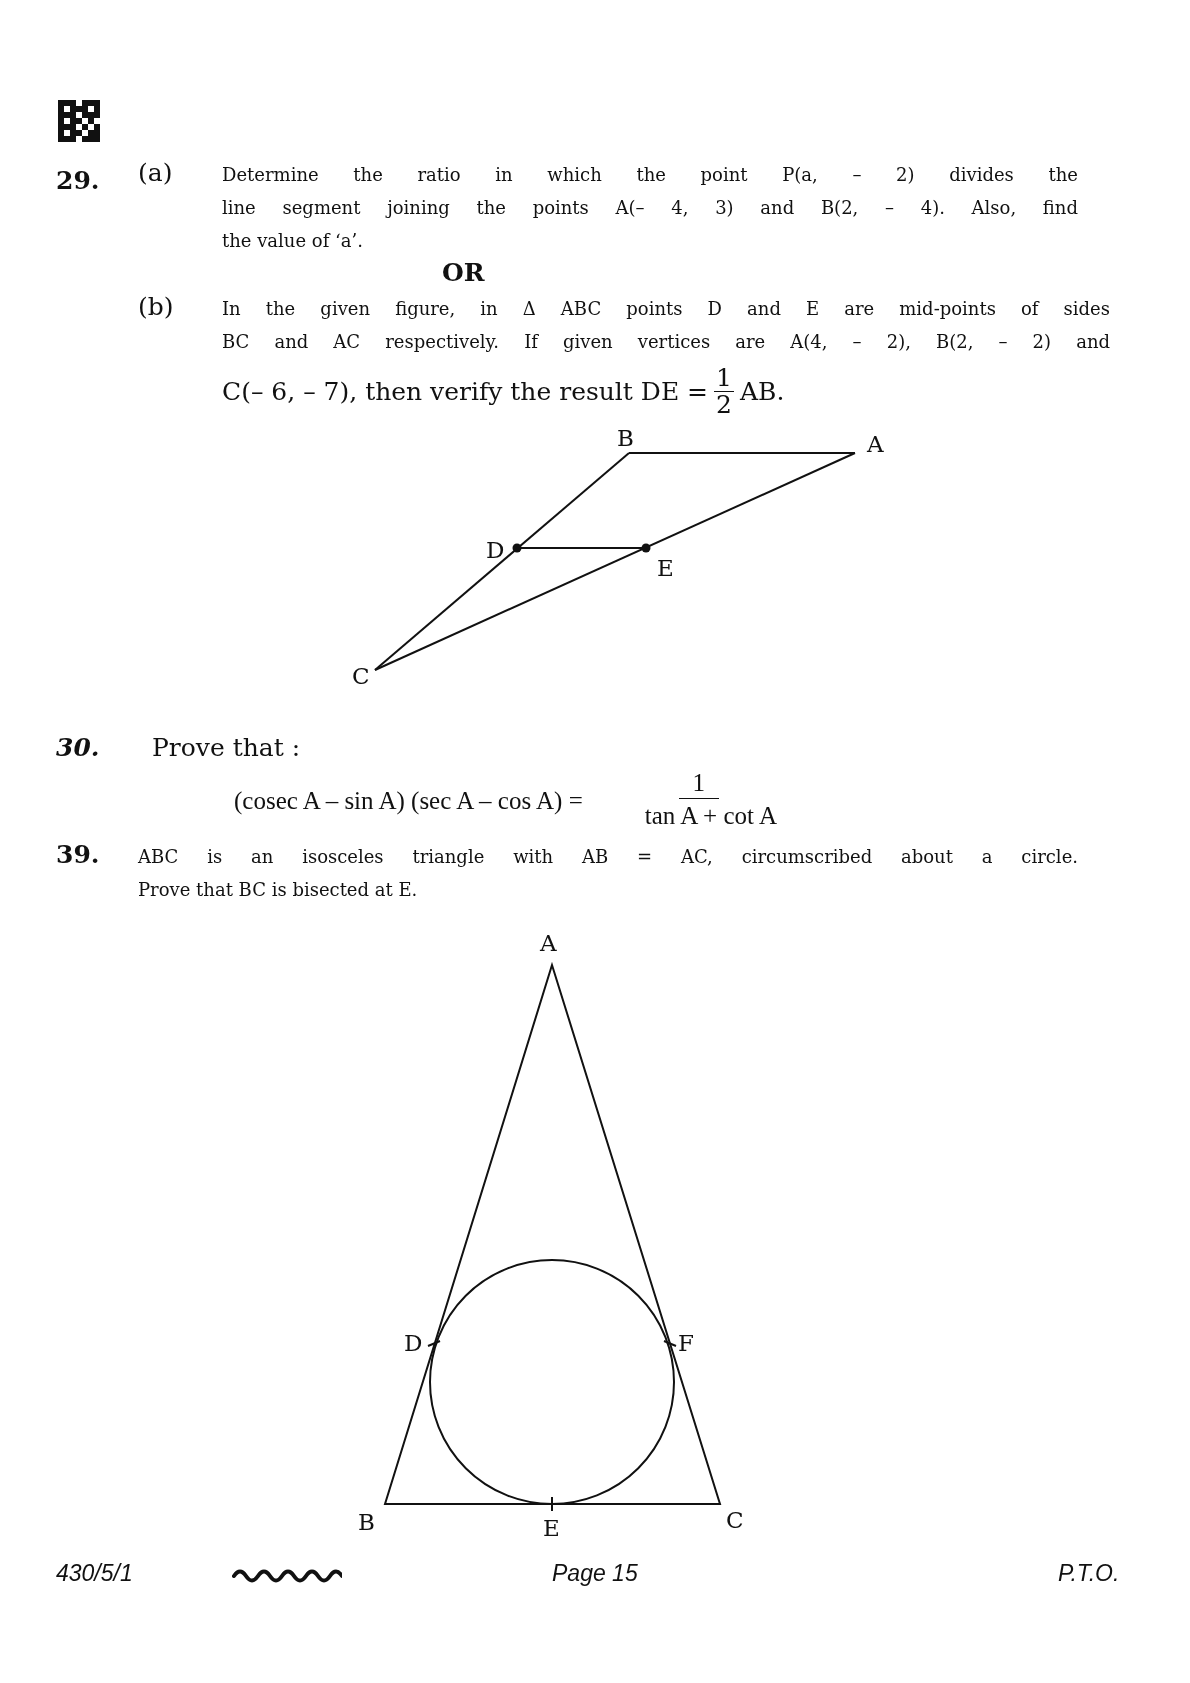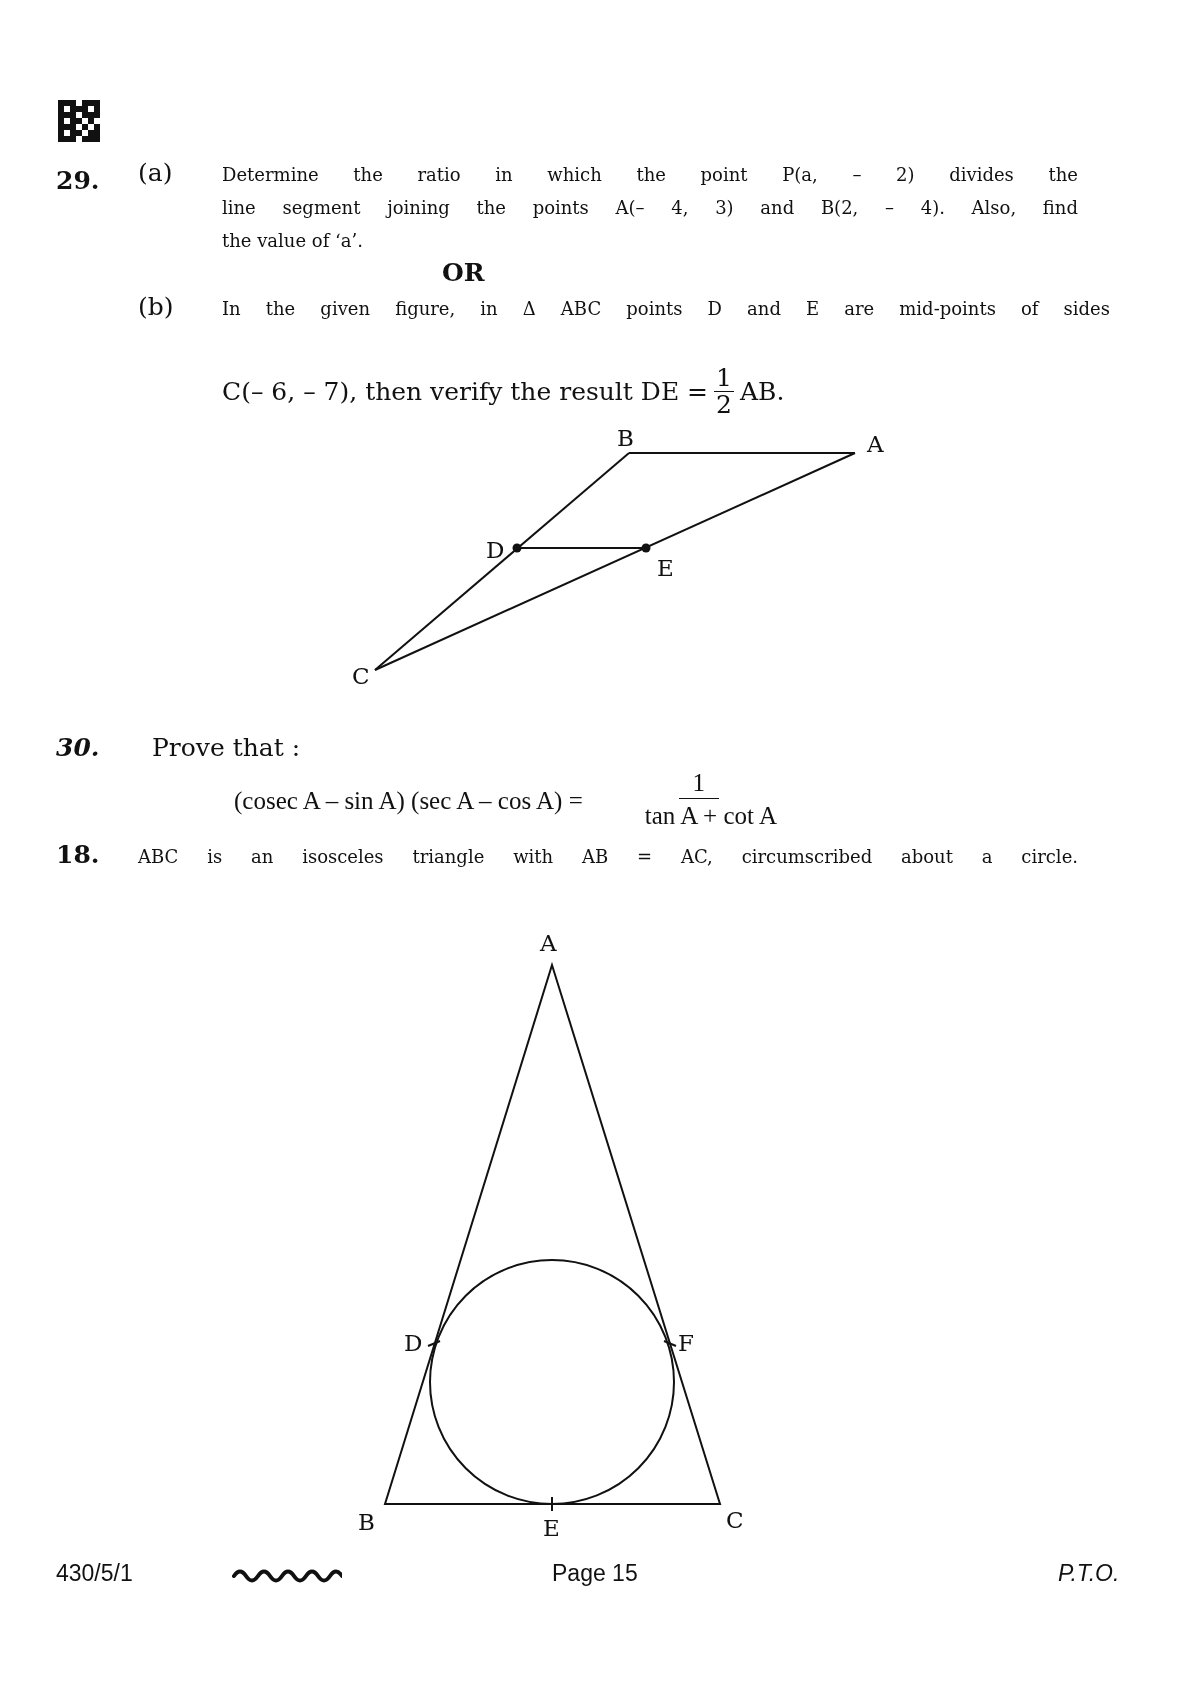--- a/index.html
+++ b/index.html
@@ -8,21 +8,21 @@
   .abs { position: absolute; }
   .qnum { font-weight: bold; font-size: 25px; }
   .sub { font-size: 25px; }
   .txt { font-size: 18px; line-height: 33px; text-align: justify; text-align-last: justify; }
   .txt.last { text-align-last: left; }
   .or { font-weight: bold; font-size: 25px; }
   .frac { display: inline-flex; flex-direction: column; align-items: center; vertical-align: middle; margin: 0 6px; }
   .frac .num { border-bottom: 1.5px solid #111; padding: 0 2px; line-height: 26px; }
   .frac .den { line-height: 26px; }
   .eq { font-family: "Liberation Serif", serif; font-size: 25px; }
-  .footer { font-family: "Liberation Sans", sans-serif; font-size: 23px; }
+  .footer { font-family: "Liberation Sans", sans-serif; font-size: 23px; font-style: italic; }
   svg text { font-family: "DejaVu Serif", "Liberation Serif", serif; font-size: 23px; fill: #111; }
   .qr { display: grid; grid-template-columns: repeat(7, 6px); grid-template-rows: repeat(7, 6px); }
   .qr span { width: 6px; height: 6px; }
 </style>
 </head>
 <body>
 
 <div class="abs qr" style="left:58px; top:100px;">
   <span style="background:#111"></span>
     <span style="background:#111"></span>
@@ -81,20 +81,21 @@
   <div class="txt">Determine the ratio in which the point P(a, – 2) divides the</div>
   <div class="txt">line segment joining the points A(– 4, 3) and B(2, – 4). Also, find</div>
   <div class="txt last">the value of ‘a’.</div>
 </div>
 
 <div class="abs or" style="left:442px; top:258px;">OR</div>
 
 <div class="abs sub" style="left:138px; top:292px;">(b)</div>
 <div class="abs" style="left:222px; top:292px; width:888px;">
   <div class="txt">In the given figure, in Δ ABC points D and E are mid-points of sides</div>
+  <div class="txt">BC and AC respectively. If given vertices are A(4, – 2), B(2, – 2) and</div>
 </div>
 <div class="abs sub" style="left:222px; top:365px; display:flex; align-items:center;">
   <span>C(– 6, – 7), then verify the result DE =</span>
   <span class="frac">
     <span class="num">1</span>
     <span class="den">2</span>
   </span>
   <span>AB.</span>
 </div>
 
@@ -117,23 +118,24 @@
 <div class="abs qnum" style="left:56px; top:733px;font-style:italic;">30.</div>
 <div class="abs sub" style="left:138px; top:733px;margin-left:14px;">Prove that :</div>
 <div class="abs eq" style="left:234px; top:768px; display:flex; align-items:center;gap:28px;">
   <span>(cosec A – sin A) (sec A – cos A) =</span>
   <span class="frac" style="margin-left:10px;">
     <span class="num" style="padding:0 14px; line-height:30px;">1</span>
     <span class="den" style="line-height:34px;margin-left:24px;">tan A + cot A</span>
   </span>
 </div>
 
-<div class="abs qnum" style="left:56px; top:840px;">18.</div>
+<div class="abs qnum" style="left:56px; top:840px;">39.</div>
 <div class="abs" style="left:138px; top:840px; width:940px;">
   <div class="txt">ABC is an isosceles triangle with AB = AC, circumscribed about a circle.</div>
+  <div class="txt last">Prove that BC is bisected at E.</div>
 </div>
 
 <svg class="abs" style="left:0; top:900px;" width="1190" height="640" viewBox="0 900 1190 640">
   <g stroke="#111" stroke-width="2" fill="none">
     <polygon points="552,965 385,1504 720,1504"></polygon>
     <circle cx="552" cy="1382" r="122"></circle>
 
     <line x1="552" y1="1497" x2="552" y2="1511"></line>
     <line x1="428" y1="1346" x2="440" y2="1341"></line>
     <line x1="664" y1="1341" x2="676" y2="1346"></line>

